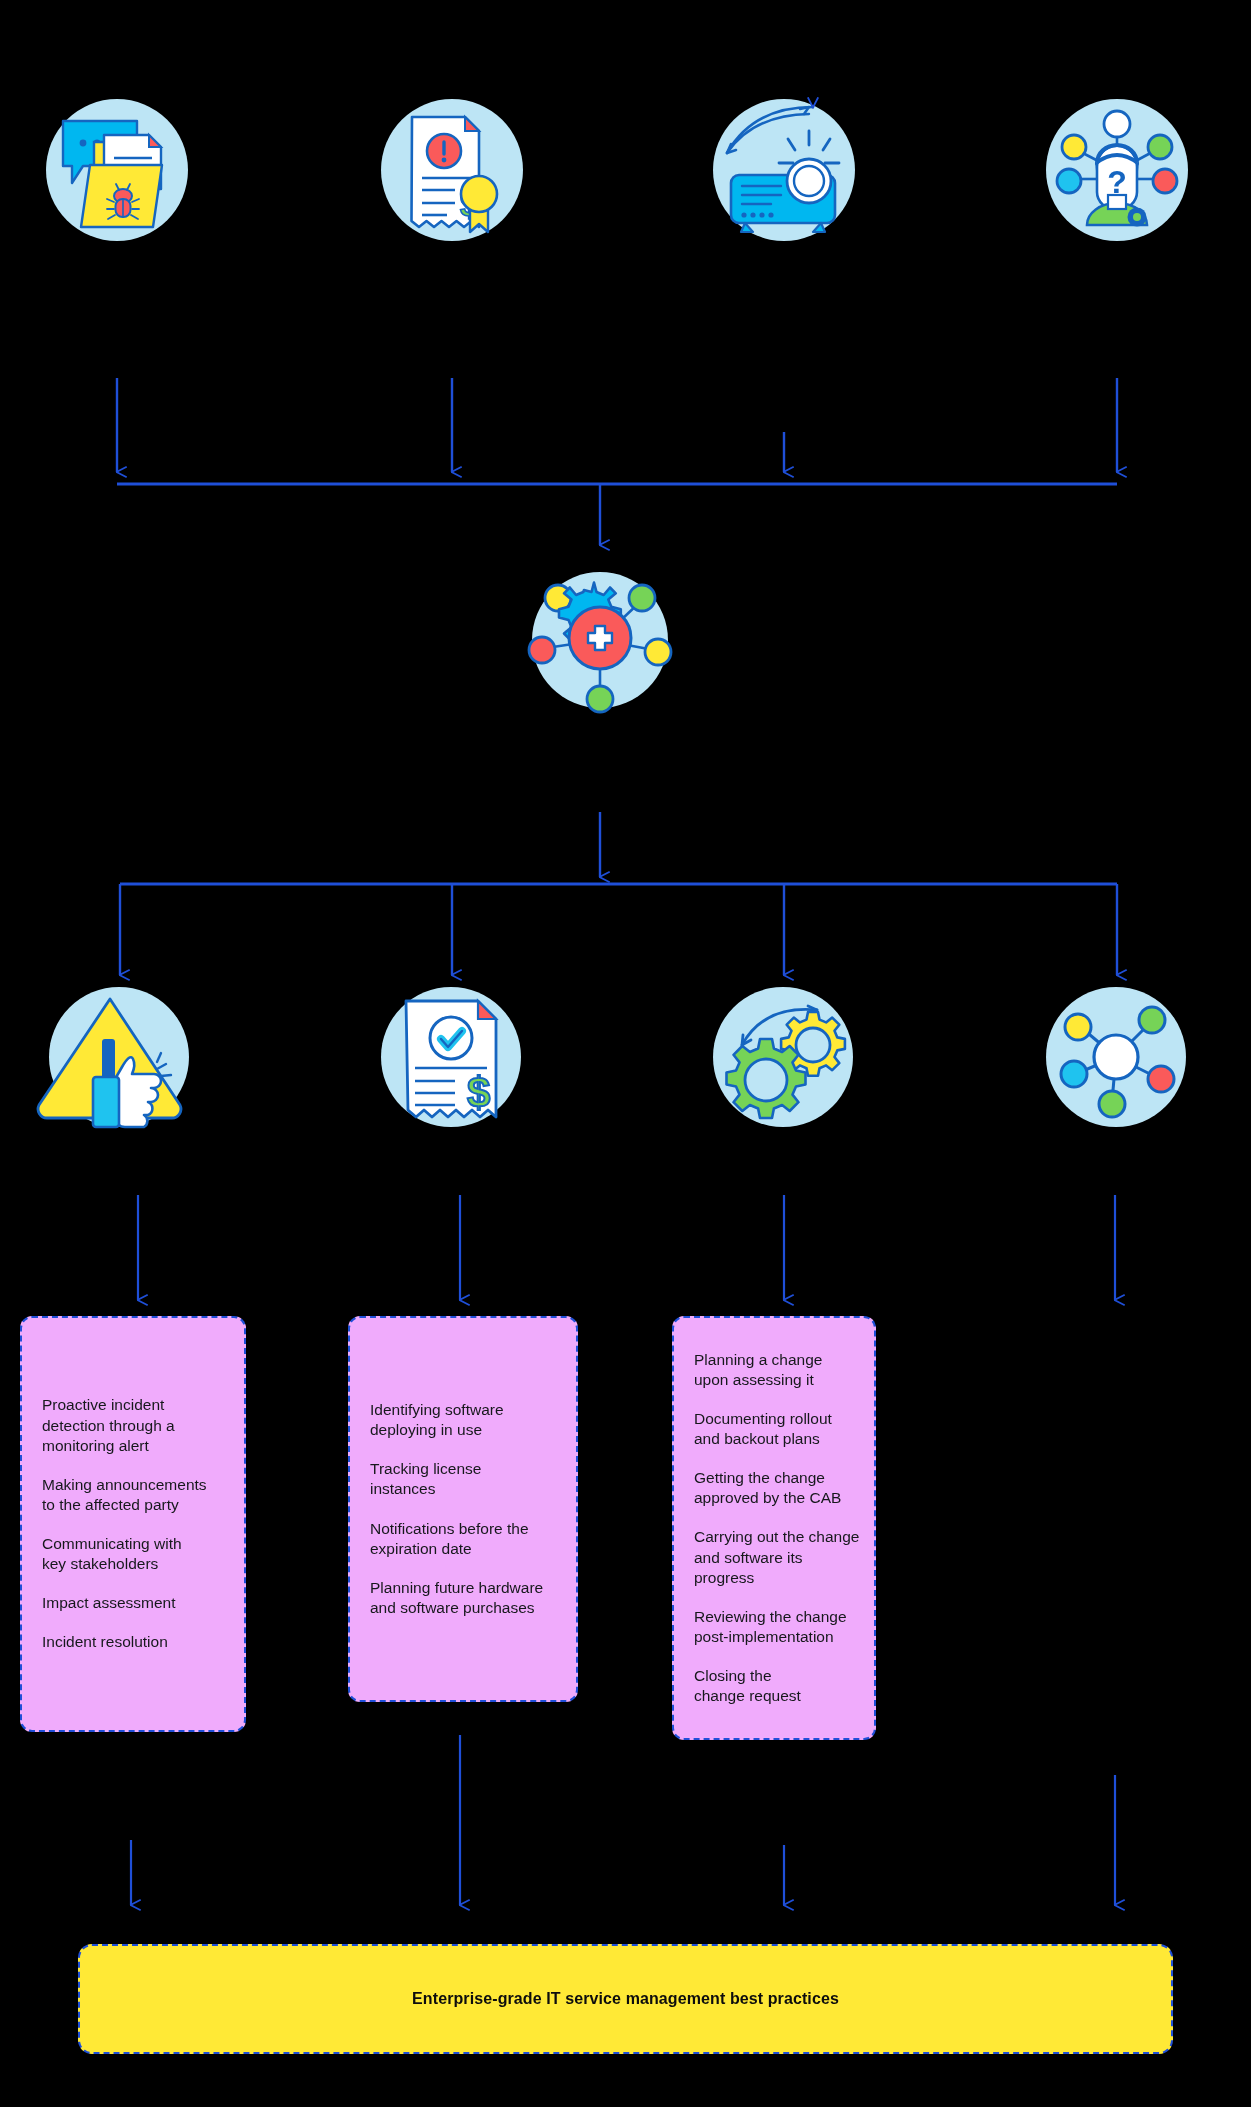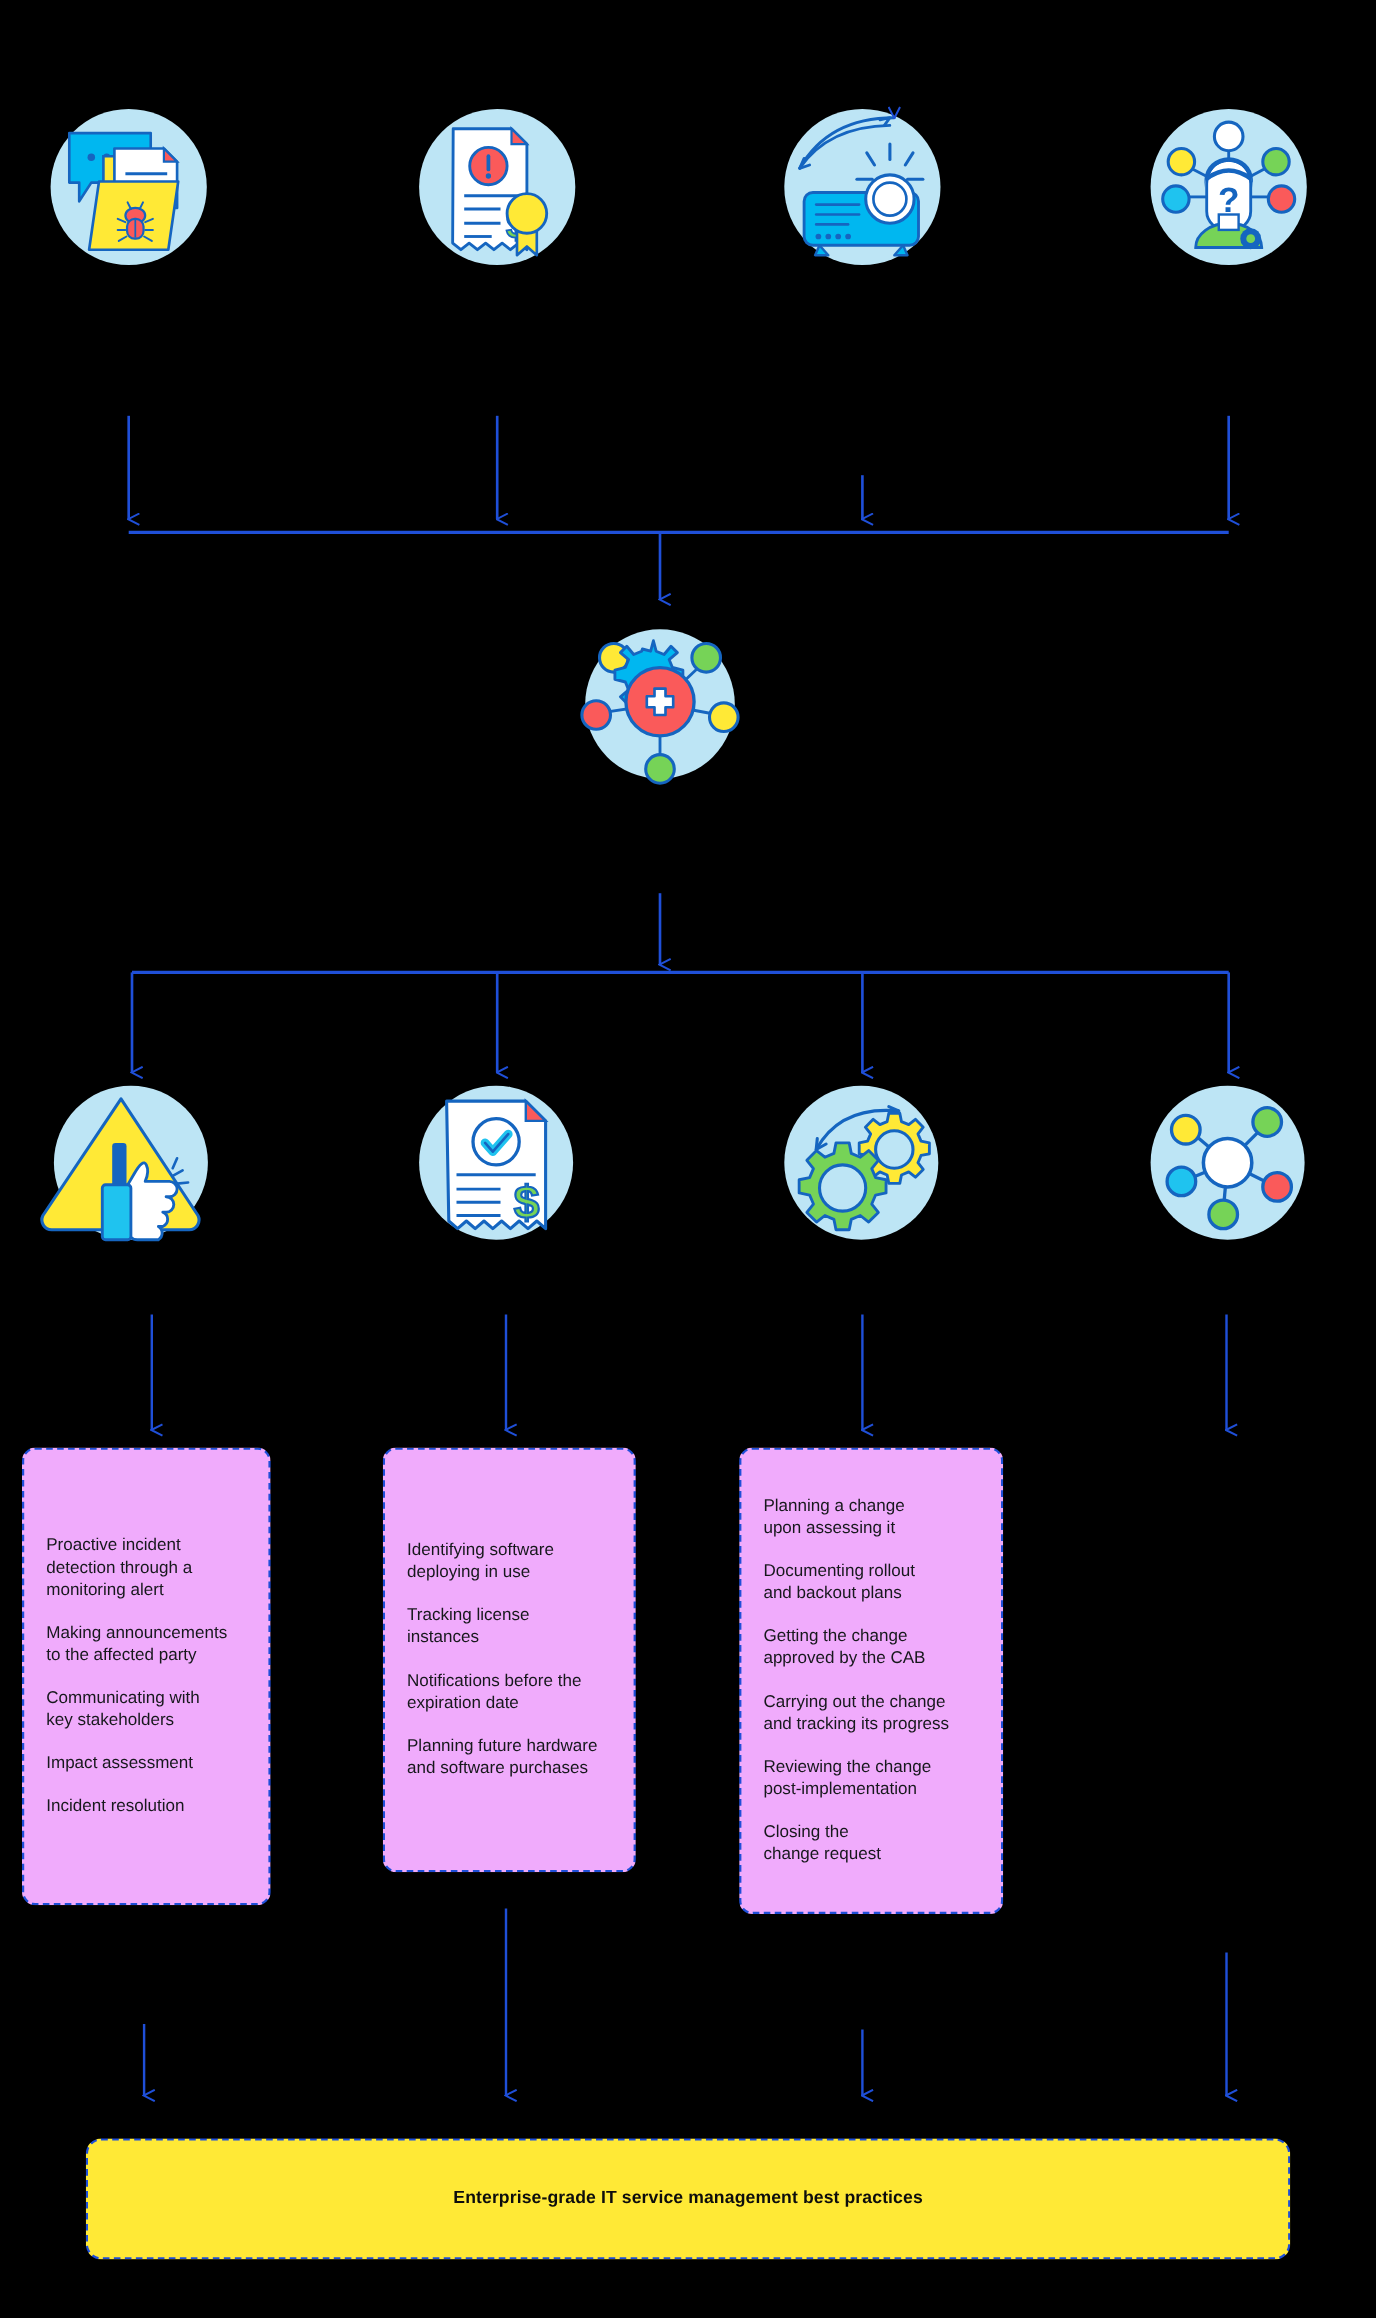--- a/index.html
+++ b/index.html
@@ -351,30 +351,30 @@
 deploying in use</p>
       <p>Tracking license
 instances</p>
       <p>Notifications before the
 expiration date</p>
       <p>Planning future hardware
 and software purchases</p>
     </div>
   </div>
 
-  <div class="pbox" style="left:672px; top:1316px; width:240px; height:424px;justify-content:flex-end;">
+  <div class="pbox" style="left:672px; top:1316px; width:204px; height:424px;justify-content:flex-end;">
     <div class="inner">
       <p>Planning a change
 upon assessing it</p>
       <p>Documenting rollout
  and backout plans</p>
       <p>Getting the change
  approved by the CAB</p>
       <p>Carrying out the change
-and tracking its progress</p>
+and software its progress</p>
       <p>Reviewing the change
 post-implementation</p>
       <p>Closing the
 change request</p>
     </div>
   </div>
 
 
   <div id="banner">
     <span>Enterprise-grade IT service management best practices</span>

